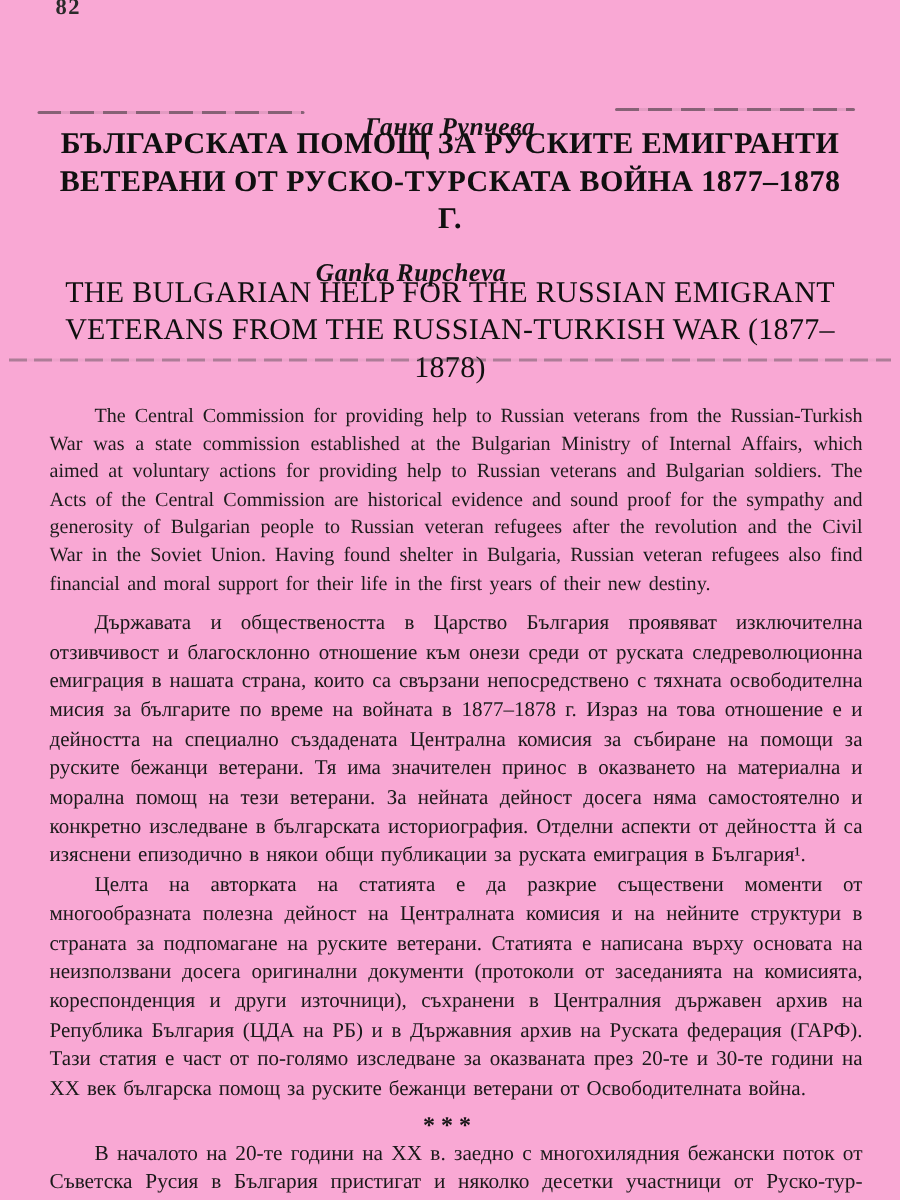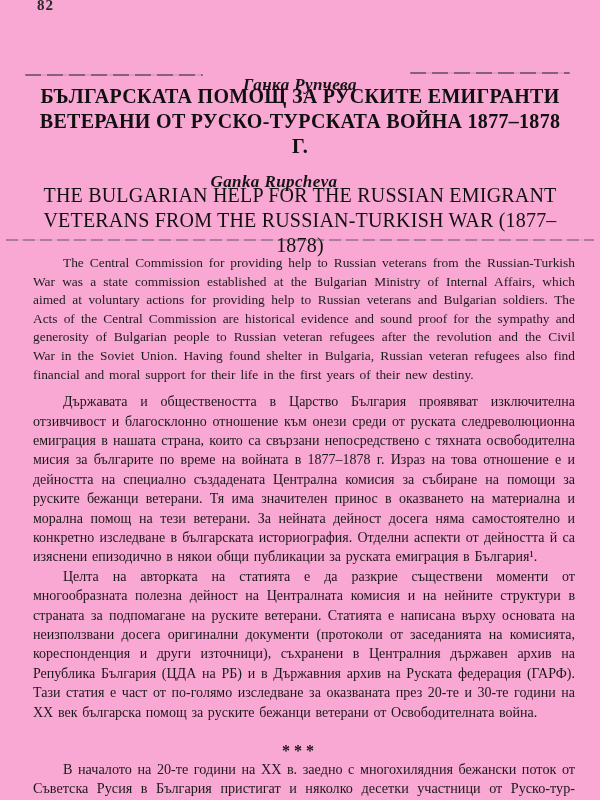--- a/index.html
+++ b/index.html
@@ -91,21 +91,21 @@
     margin: 0;
     text-align: center;
     font-size: 20px;
     font-weight: normal;
     line-height: 25px;
     color: #101010;
     letter-spacing: 0.2px;
   }
   .flow {
     position: absolute;
-    top: 254px;
+    top: 268px;
     left: 33px;
     width: 542px;
     height: 478px;
     overflow: hidden;
   }
   .abstract {
     margin: 0 0 8px 0;
     font-size: 13.4px;
     line-height: 18.6px;
     text-align: justify;

